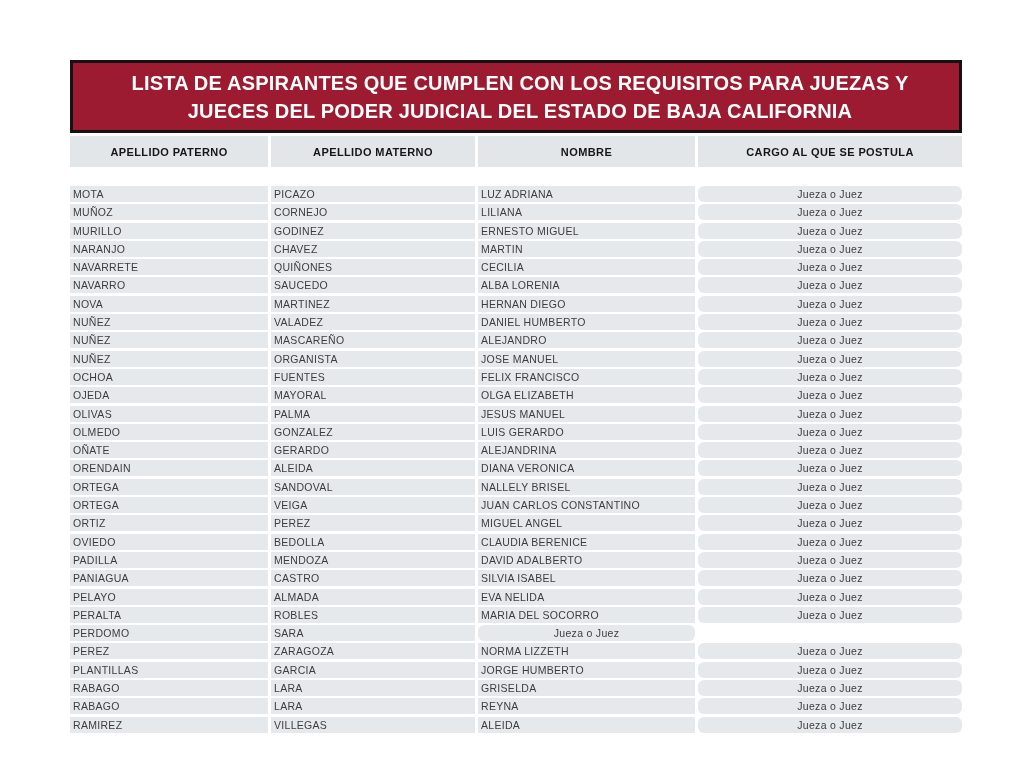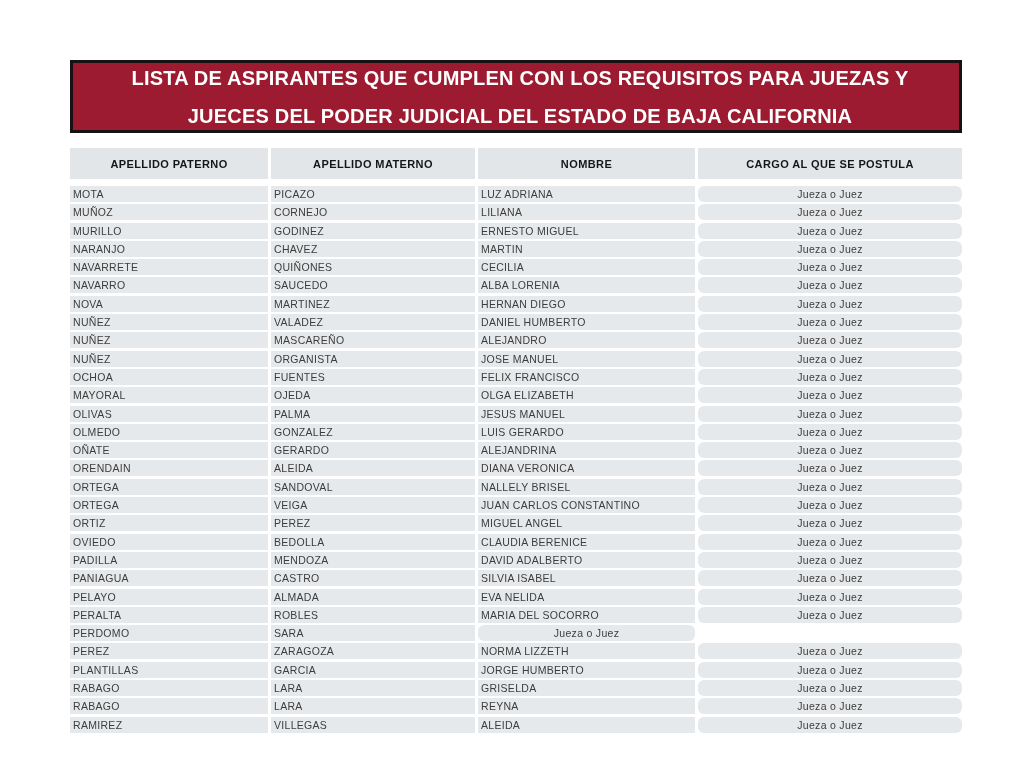--- a/index.html
+++ b/index.html
@@ -29,35 +29,35 @@
     display: flex;
     align-items: center;
     justify-content: center;
   }
   .banner-text {
     width: 790px;
     text-align: center;
     color: #ffffff;
     font-size: 20px;
     font-weight: bold;
-    line-height: 38px;
+    line-height: 28px;
     letter-spacing: 0.2px;
     margin-left: 8px;
   }
 
   
   .grid {
     display: grid;
     grid-template-columns: 198px 204px 217px 264px;
     column-gap: 3px;
   }
   .thead {
     position: absolute;
     left: 70px;
-    top: 148px;
+    top: 136px;
     width: 892px;
   }
   .thead .hcell {
     height: 31px;
     background: #e3e6e9;
     display: flex;
     align-items: center;
     justify-content: center;
     font-size: 11px;
     font-weight: bold;
@@ -182,22 +182,22 @@
     </div>
 
     <div class="trow grid">
       <div class="cell left">OCHOA</div>
       <div class="cell left">FUENTES</div>
       <div class="cell left">FELIX FRANCISCO</div>
       <div class="cell center">Jueza o Juez</div>
     </div>
 
     <div class="trow grid">
+      <div class="cell left">OJEDA</div>
       <div class="cell left">MAYORAL</div>
-      <div class="cell left">OJEDA</div>
       <div class="cell left">OLGA ELIZABETH</div>
       <div class="cell center">Jueza o Juez</div>
     </div>
 
     <div class="trow grid">
       <div class="cell left">OLIVAS</div>
       <div class="cell left">PALMA</div>
       <div class="cell left">JESUS MANUEL</div>
       <div class="cell center">Jueza o Juez</div>
     </div>

